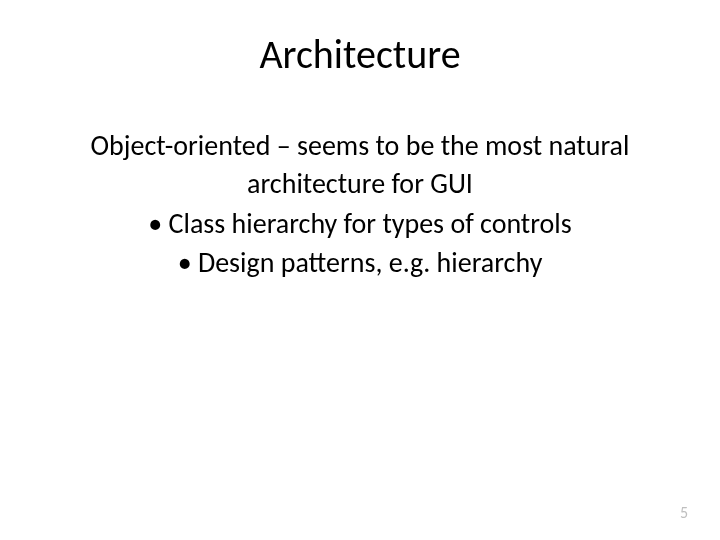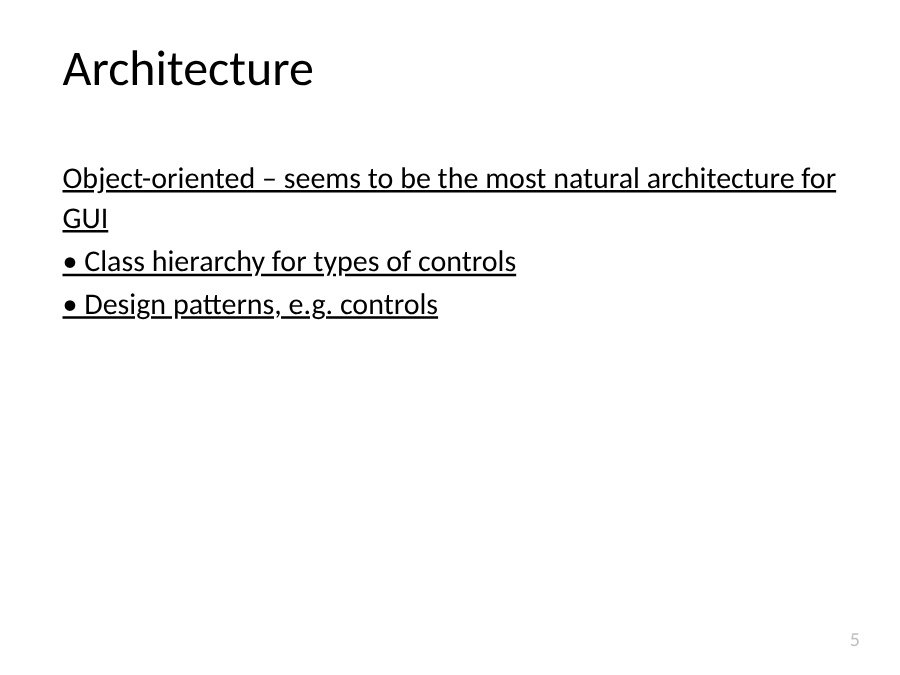--- a/index.html
+++ b/index.html
@@ -1,18 +1,19 @@
 <!DOCTYPE html>
 <html><head>
   <meta charset="utf-8">
   <style>
     * {
       margin: 0;
       padding: 0;
       box-sizing: border-box;
+      text-align: center;
     }
     body {
       width: 720px;
       height: 540px;
       background: #ffffff;
       font-family: Calibri, 'Segoe UI', Arial, sans-serif;
       position: relative;
       overflow: hidden;
     }
     .slide {
@@ -22,24 +23,23 @@
       position: relative;
     }
     .title {
       font-size: 40px;
       font-weight: 400;
       color: #000000;
       margin-bottom: 48px;
       letter-spacing: 0px;
     }
     .content {
-      font-size: 24px;
+      font-size: 28px;
       color: #000000;
       line-height: 1.35;
-      text-decoration: underline;
     }
     .intro {
       margin-bottom: 2px;
     }
     .bullet-item {
       margin-bottom: 2px;
     }
     .page-number {
       position: absolute;
       bottom: 18px;
@@ -49,16 +49,16 @@
     }
   </style>
 </head>
 <body>
 
 <div class="slide">
   <h1 class="title">Architecture</h1>
   <div class="content">
     <div class="intro">Object-oriented – seems to be the most natural architecture for GUI</div>
     <div class="bullet-item">• Class hierarchy for types of controls</div>
-    <div class="bullet-item">• Design patterns, e.g. controls</div>
+    <div class="bullet-item">• Design patterns, e.g. hierarchy</div>
   </div>
   <div class="page-number">5</div>
 </div>
 
 </body></html>

